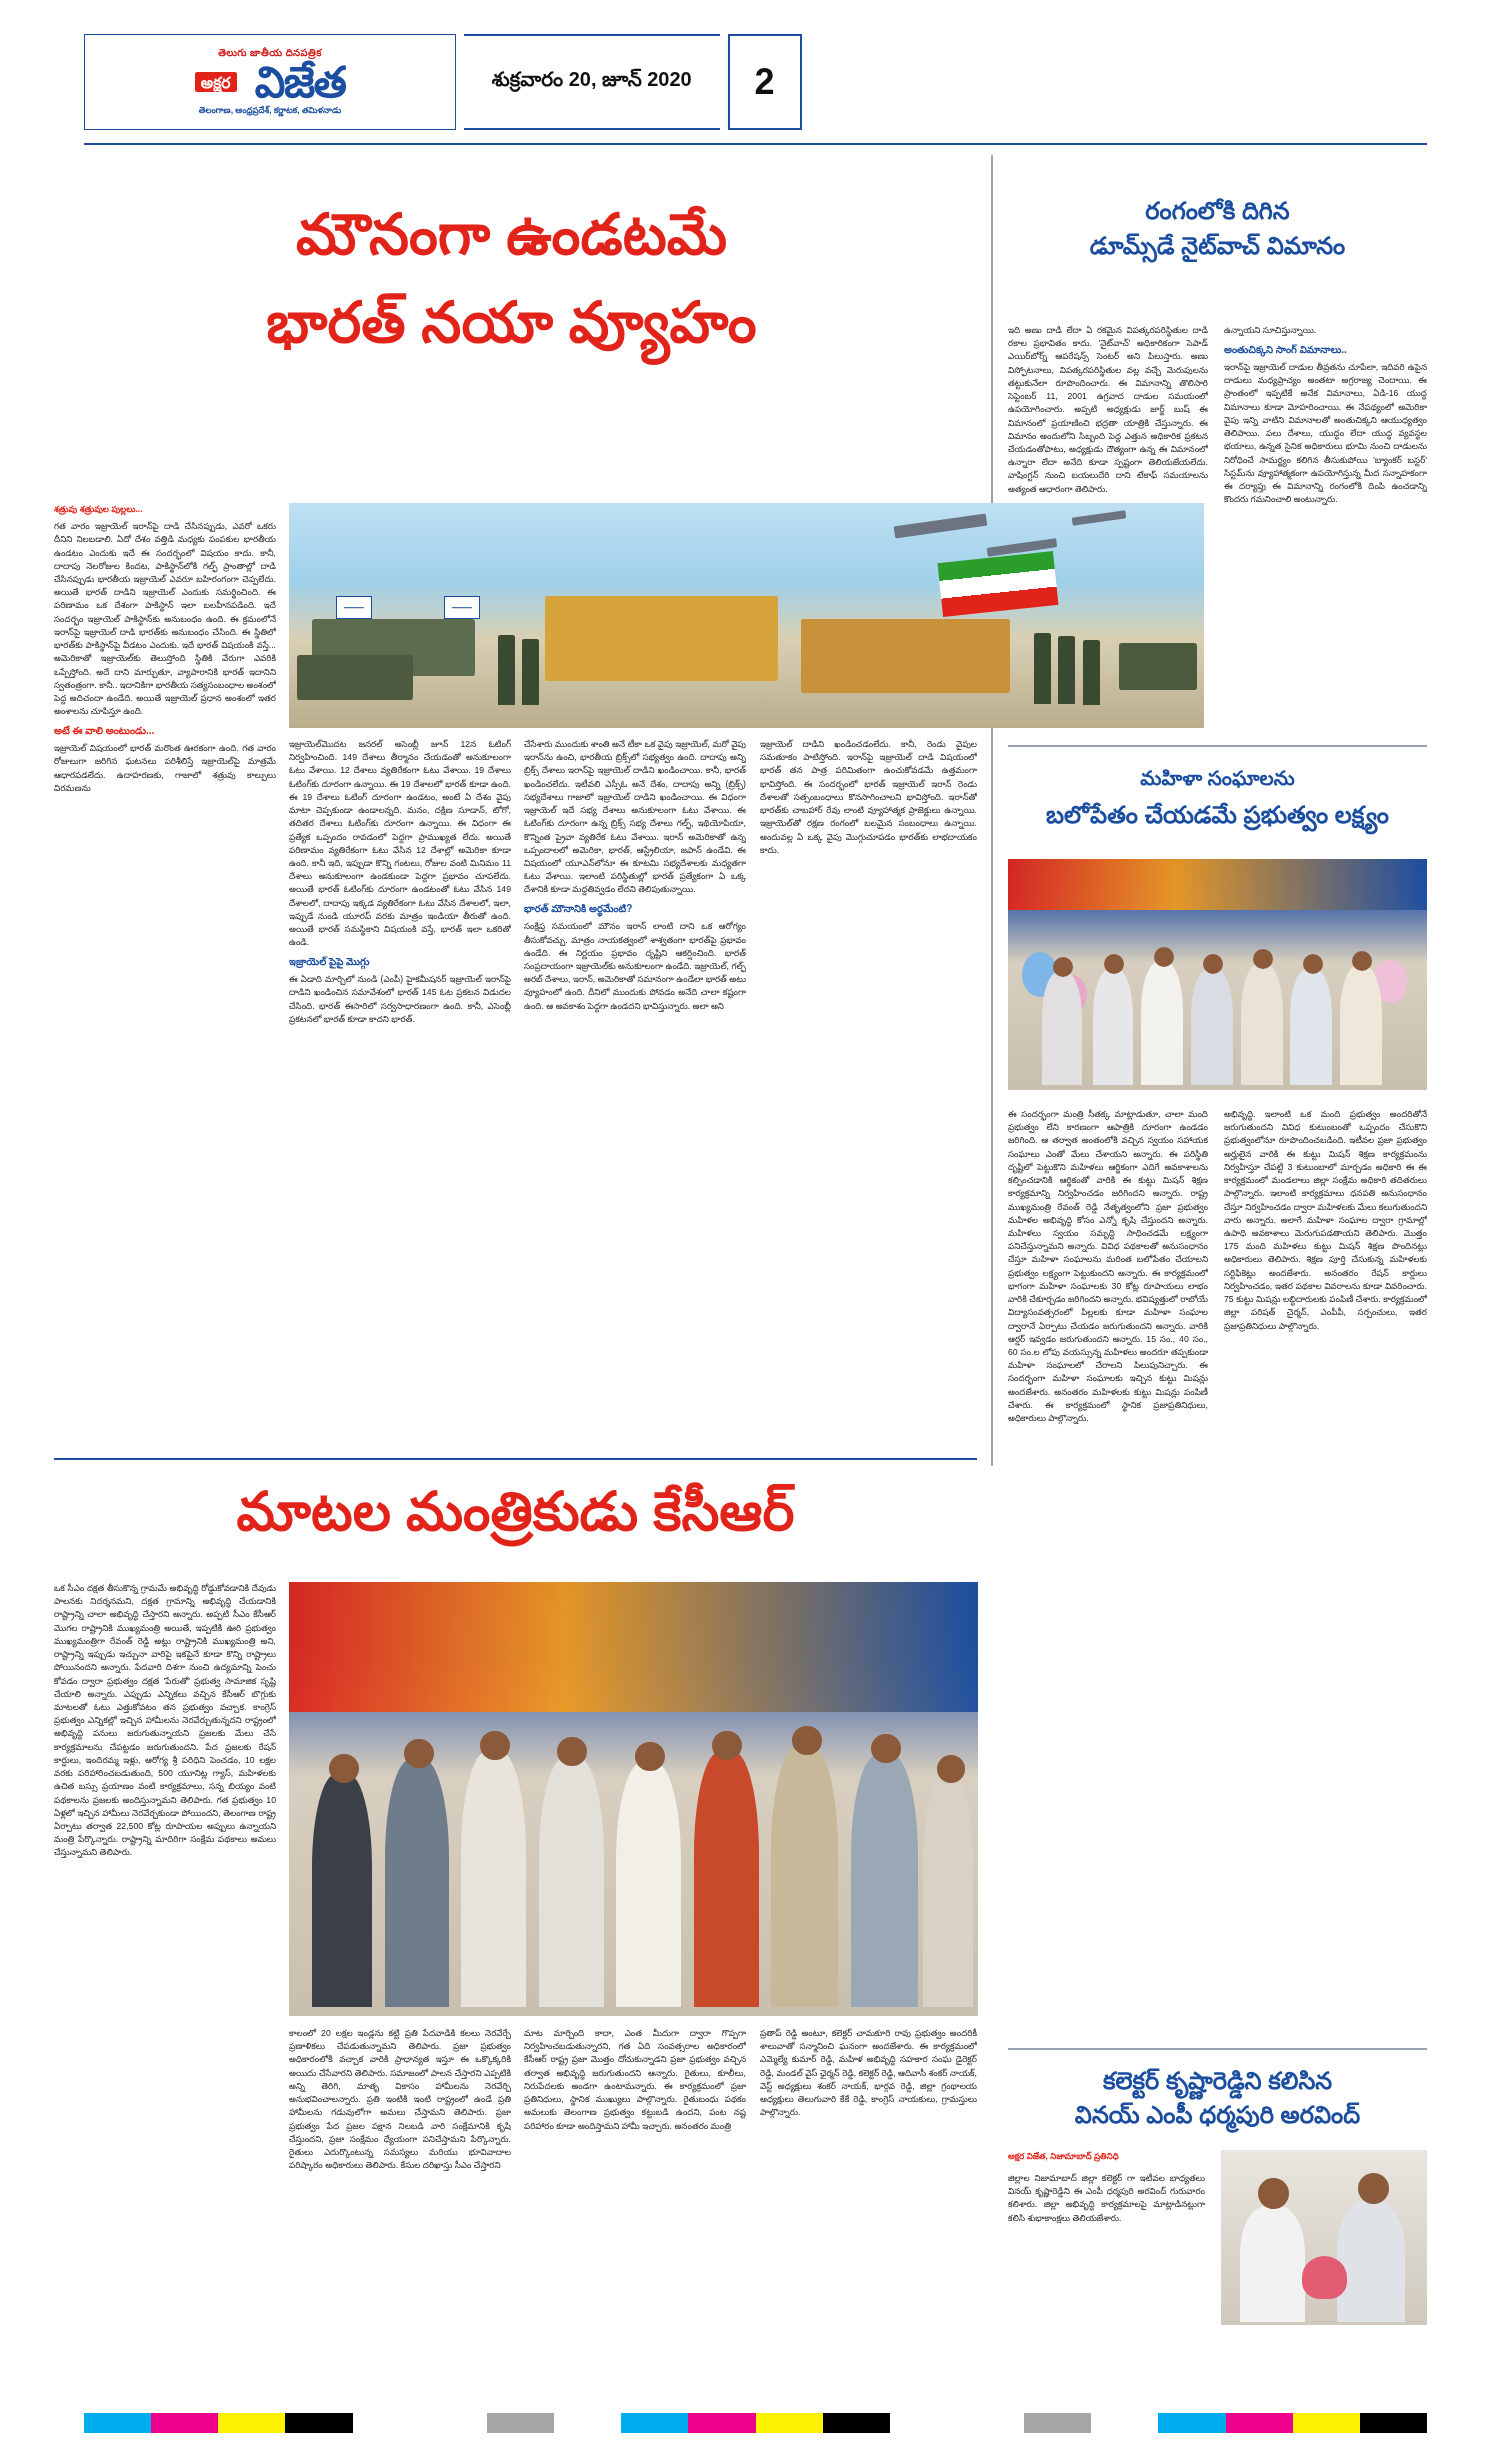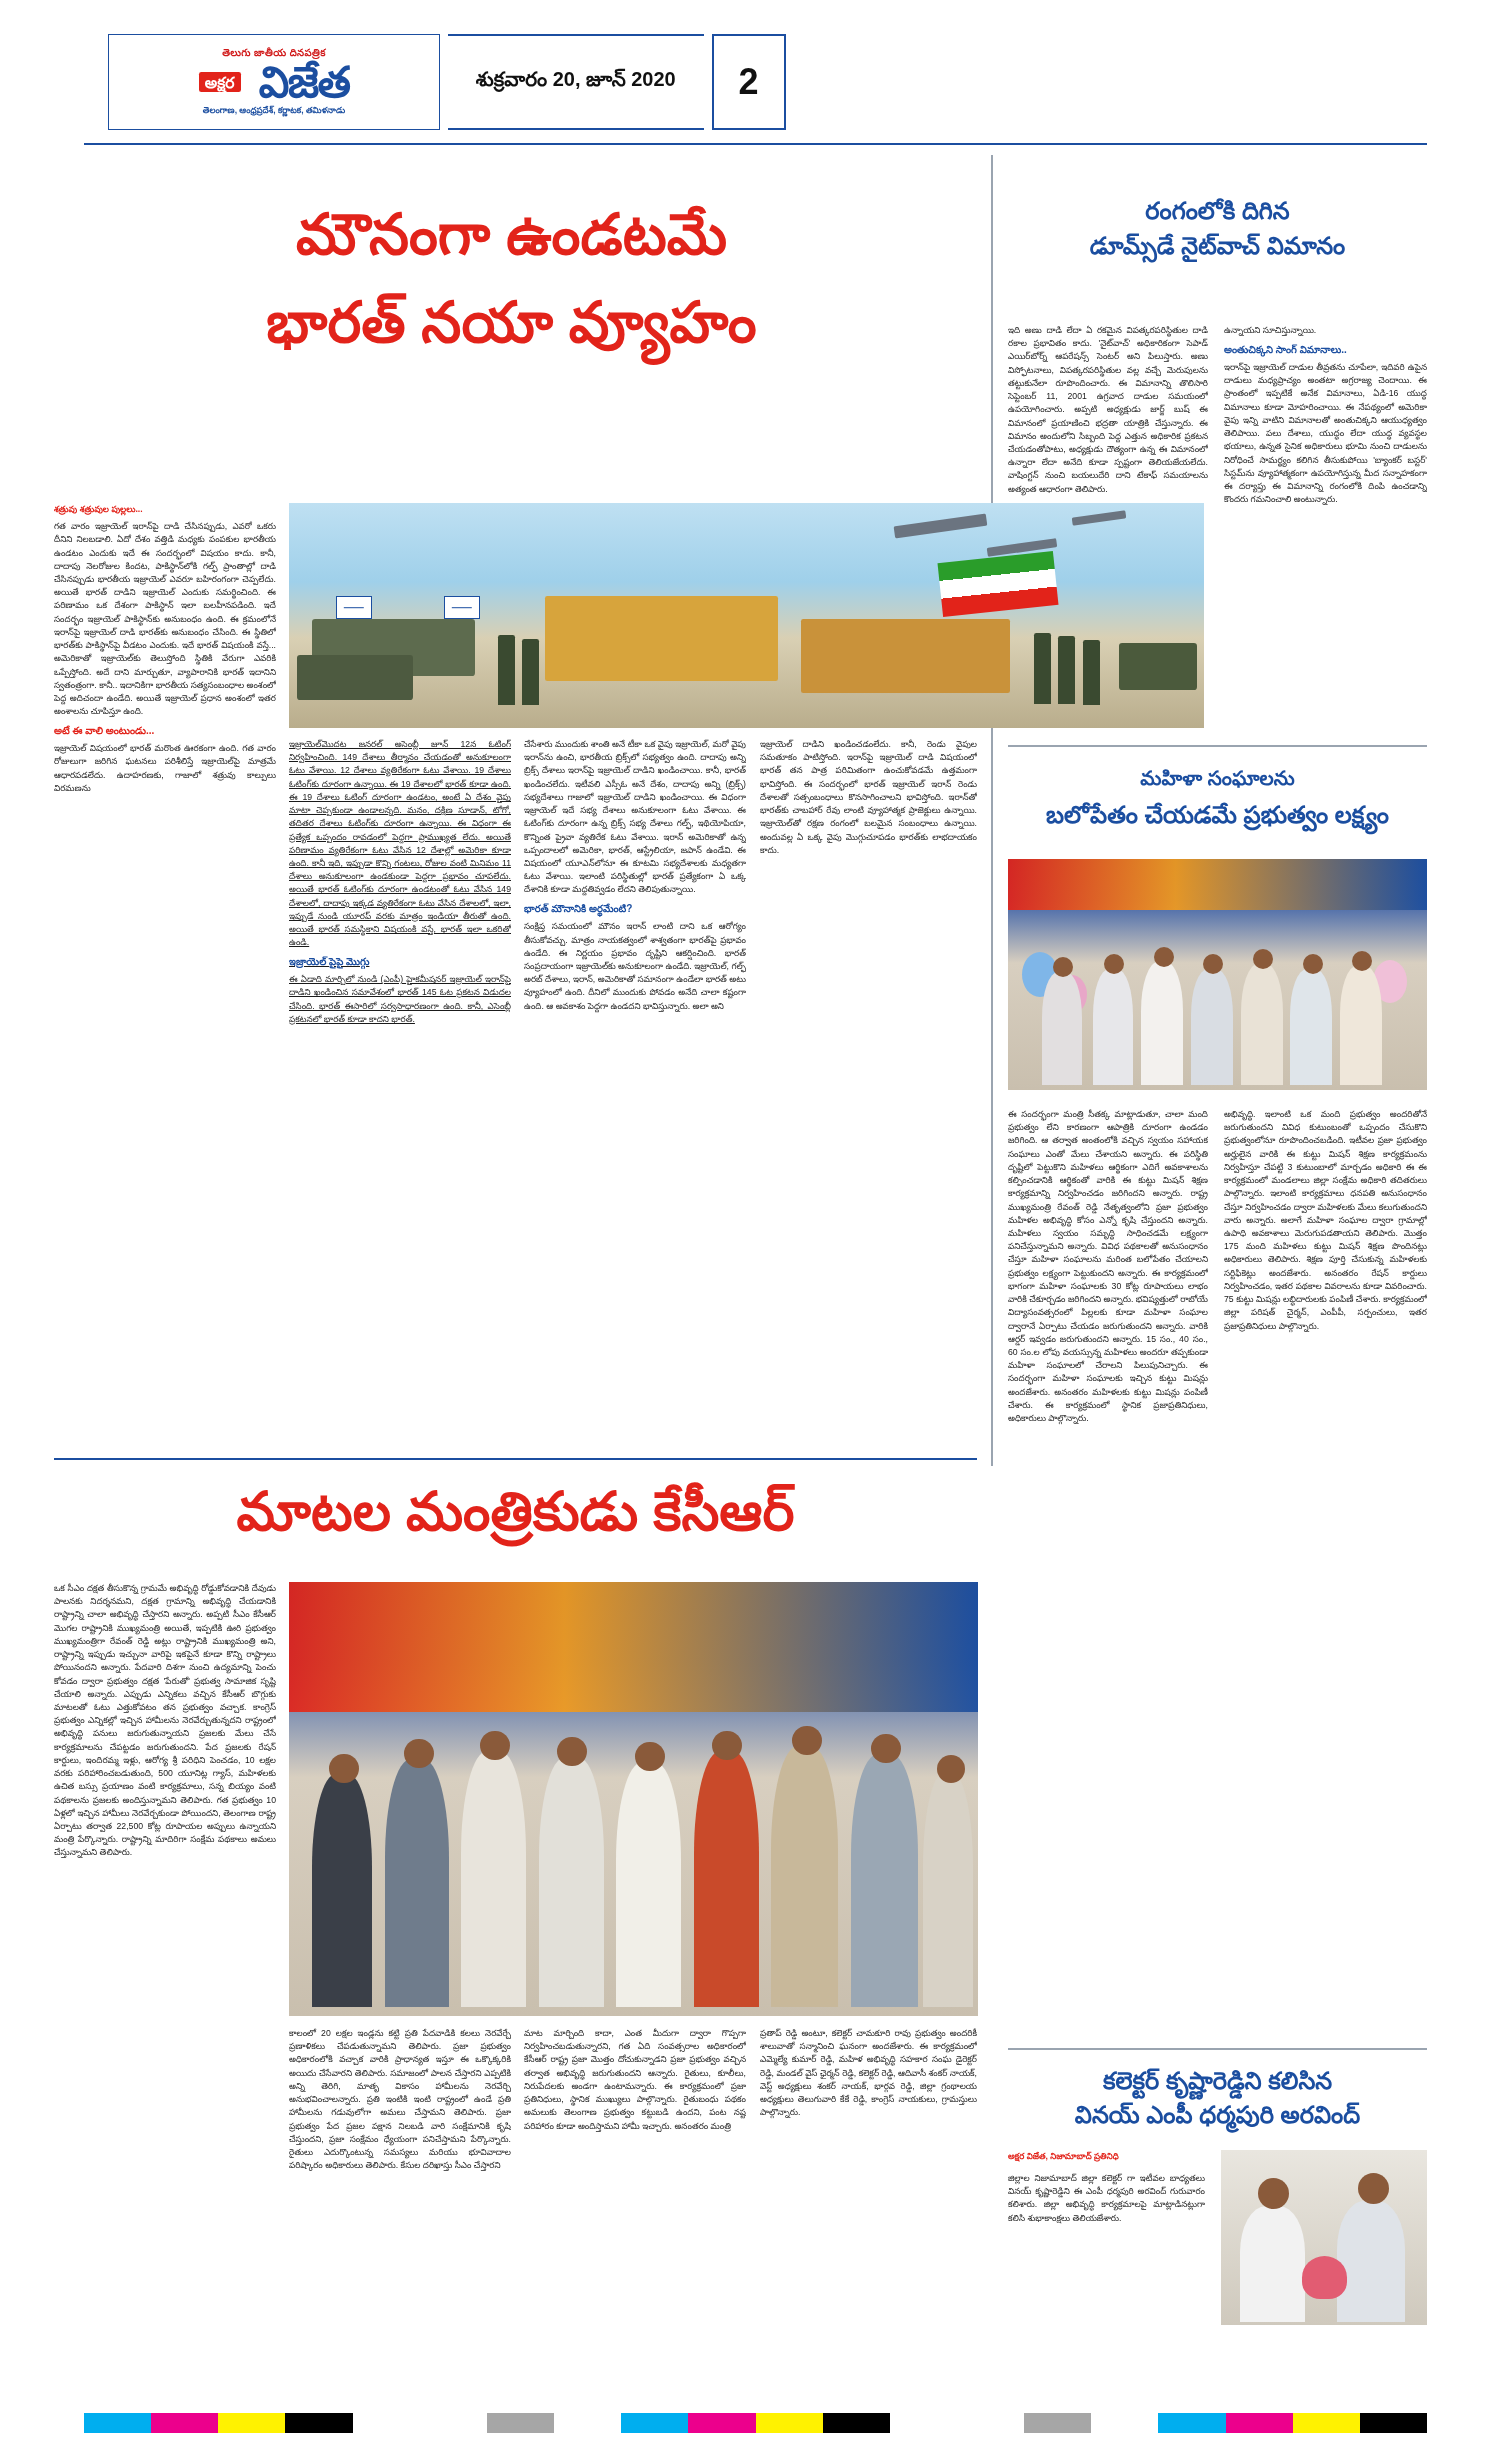--- a/index.html
+++ b/index.html
@@ -22,29 +22,28 @@
 
   
   .masthead {
     position: absolute;
     top: 34px; left: 84px; right: 84px;
     height: 96px;
     display: flex;
     align-items: stretch;
   }
   .logo-box {
-    width: 332px;
+    width: 372px;
     border: 1.6px solid #1b4ea0;
     display: flex;
     flex-direction: column;
     align-items: center;
     justify-content: center;
     background: #fff;
     padding: 3.1px 0;
-    margin-left: 24px;
   }
   .logo-top {
     font-size: 10px;
     color: #d11a1a;
     letter-spacing: 0.4px;
     font-weight: bold;
   }
   .logo-main {
     display:flex; align-items:center; justify-content:flex-start;
     gap: 18px;
@@ -257,21 +256,21 @@
 
   <div class="col" style="top:503px;left:54px;width:222px;height:938px;">
     <p><span class="lead-red">శత్రువు శత్రువుల పుల్లలు...</span></p>
     <p>గత వారం ఇజ్రాయెల్ ఇరాన్‌పై దాడి చేసినప్పుడు, ఎవరో ఒకరు దీనిని నిలబడాలి. ఏదో దేశం వత్తిడి మధ్యకు పంపకుల భారతీయ ఉండటం ఎందుకు ఇదే ఈ సందర్భంలో విషయం కాదు. కానీ, దాదాపు నెలరోజుల కిందట, పాకిస్థాన్‌లోకి గల్ఫ్ ప్రాంతాల్లో దాడి చేసినప్పుడు భారతీయ ఇజ్రాయెల్ ఎవరూ బహిరంగంగా చెప్పలేదు. అయితే భారత్ దాడిని ఇజ్రాయెల్ ఎందుకు సమర్థించింది. ఈ పరిణామం ఒక దేశంగా పాకిస్థాన్ ఇలా బలహీనపడింది. ఇదే సందర్భం ఇజ్రాయెల్ పాకిస్థాన్‌కు అనుబంధం ఉంది. ఈ క్రమంలోనే ఇరాన్‌పై ఇజ్రాయెల్ దాడి భారత్‌కు అనుబంధం చేసింది. ఈ స్థితిలో భారత్‌కు పాకిస్థాన్‌పై వీడటం ఎందుకు. ఇదే భారత్ విషయంకి వస్తే... అమెరికాతో ఇజ్రాయెల్‌కు తెలుస్తోంది స్థితికి వేరుగా ఎవరికి ఒప్పేస్తోంది. అదే దాని మార్చుతూ, వ్యాపారానికి భారత్ ఇదానిని స్వతంత్రంగా. కానీ.. ఇదానికిగా భారతీయ సత్యసంబంధాల అంశంలో పెద్ద అదిచందా ఉండేది. అయితే ఇజ్రాయెల్ ప్రధాన అంశంలో ఇతర అంశాలను చూపిస్తూ ఉంది.</p>
     <p>
         <span class="subhead-red">అటే ఈ వాలి అంటుండు...</span>
       </p>
     <p>ఇజ్రాయెల్ విషయంలో భారత్ మరొంత ఊరకంగా ఉంది. గత వారం రోజులుగా జరిగిన ఘటనలు పరిశీలిస్తే ఇజ్రాయెల్‌పై మాత్రమే ఆధారపడలేదు. ఉదాహరణకు, గాజాలో శత్రువు కాల్పులు విరమణను</p>
   </div>
 
-  <div class="col" style="top:738px;left:289px;width:222px;height:703px;text-decoration:underline;">
+  <div class="col" style="top:738px;left:289px;width:222px;height:703px;">
     <p>ఇజ్రాయెల్‌మొదట జనరల్ అసెంబ్లీ జూన్ 12న ఓటింగ్ నిర్వహించింది. 149 దేశాలు తీర్మానం చేయడంతో అనుకూలంగా ఓటు వేశాయి. 12 దేశాలు వ్యతిరేకంగా ఓటు వేశాయి. 19 దేశాలు ఓటింగ్‌కు దూరంగా ఉన్నాయి. ఈ 19 దేశాలలో భారత్ కూడా ఉంది. ఈ 19 దేశాలు ఓటింగ్ దూరంగా ఉండటం, అంటే ఏ దేశం వైపు మాటా చెప్పకుండా ఉండాలన్నది. మనం, దక్షిణ సూడాన్, టోగో, తదితర దేశాలు ఓటింగ్‌కు దూరంగా ఉన్నాయి. ఈ విధంగా ఈ ప్రత్యేక ఒప్పందం రావడంలో పెద్దగా ప్రాముఖ్యత లేదు. అయితే పరిణామం వ్యతిరేకంగా ఓటు వేసిన 12 దేశాల్లో అమెరికా కూడా ఉంది. కానీ ఇది, ఇప్పుడా కొన్ని గంటలు, రోజుల వంటి మినిమం 11 దేశాలు అనుకూలంగా ఉండకుండా పెద్దగా ప్రభావం చూపలేదు. అయితే భారత్ ఓటింగ్‌కు దూరంగా ఉండటంతో ఓటు వేసిన 149 దేశాలలో, దాదాపు ఇక్కడ వ్యతిరేకంగా ఓటు వేసిన దేశాలలో, ఇలా, ఇప్పుడే నుండి యూరప్ వరకు మాత్రం ఇండియా తీరుతో ఉంది. అయితే భారత్ సమస్థికాని విషయంకి వస్తే, భారత్ ఇలా ఒకరితో ఉండి.</p>
     <p>
         <span class="subhead-blue">ఇజ్రాయెల్ పైపై మొగ్గు</span>
       </p>
     <p>ఈ ఏడాది మార్చిలో నుండి (ఎంపీ) హైకమీషనర్ ఇజ్రాయెల్ ఇరాన్‌పై దాడిని ఖండించిన సమావేశంలో భారత్ 145 ఓట ప్రకటన విడుదల చేసింది. భారత్ ఈసారిలో సర్వసాధారణంగా ఉంది. కానీ, ఎసెంబ్లీ ప్రకటనలో భారత్ కూడా కాదని భారత్.</p>
   </div>
 
   <div class="col" style="top:738px;left:524px;width:222px;height:703px;">
     <p>చేసేశారు ముందుకు శాంతి అనే టీకా ఒక వైపు ఇజ్రాయెల్, మరో వైపు ఇరాన్‌ను ఉంచి, భారతీయ బ్రిక్స్‌లో సభ్యత్వం ఉంది. దాదాపు అన్ని బ్రిక్స్ దేశాలు ఇరాన్‌పై ఇజ్రాయెల్ దాడిని ఖండించాయి. కానీ, భారత్ ఖండించలేదు. ఇటీవలి ఎస్సీఓ అనే దేశం, దాదాపు అన్ని (బ్రిక్స్) సభ్యదేశాలు గాజాలో ఇజ్రాయెల్ దాడిని ఖండించాయి. ఈ విధంగా ఇజ్రాయెల్ ఇదే సభ్య దేశాలు అనుకూలంగా ఓటు వేశాయి. ఈ ఓటింగ్‌కు దూరంగా ఉన్న బ్రిక్స్ సభ్య దేశాలు గల్ఫ్, ఇథియోపియా, కొన్నింత ప్రైవా వ్యతిరేక ఓటు వేశాయి. ఇరాన్ అమెరికాతో ఉన్న ఒప్పందాలలో అమెరికా, భారత్, ఆస్ట్రేలియా, జపాన్ ఉండేవి. ఈ విషయంలో యూఎన్‌లోనూ ఈ కూటమి సభ్యదేశాలకు మధ్యతగా ఓటు వేశాయి. ఇలాంటి పరిస్థితుల్లో భారత్ ప్రత్యేకంగా ఏ ఒక్క దేశానికి కూడా మద్దతివ్వడం లేదని తెలిపుతున్నాయి.</p>
     <p>

